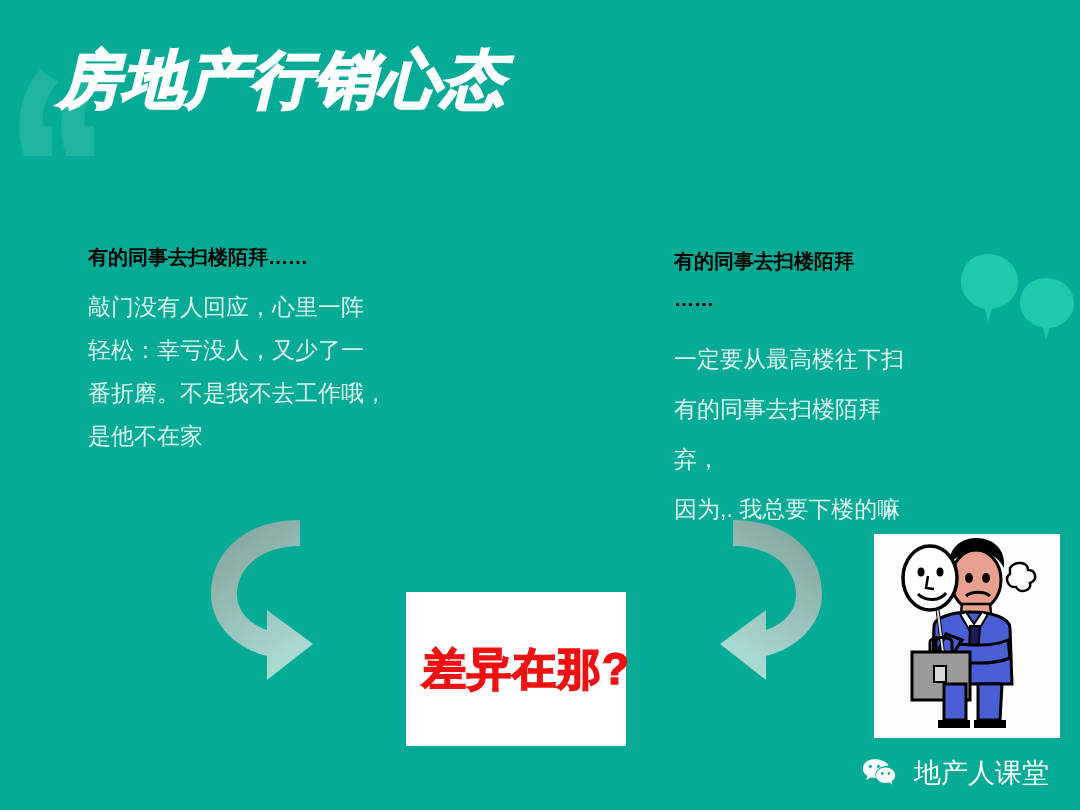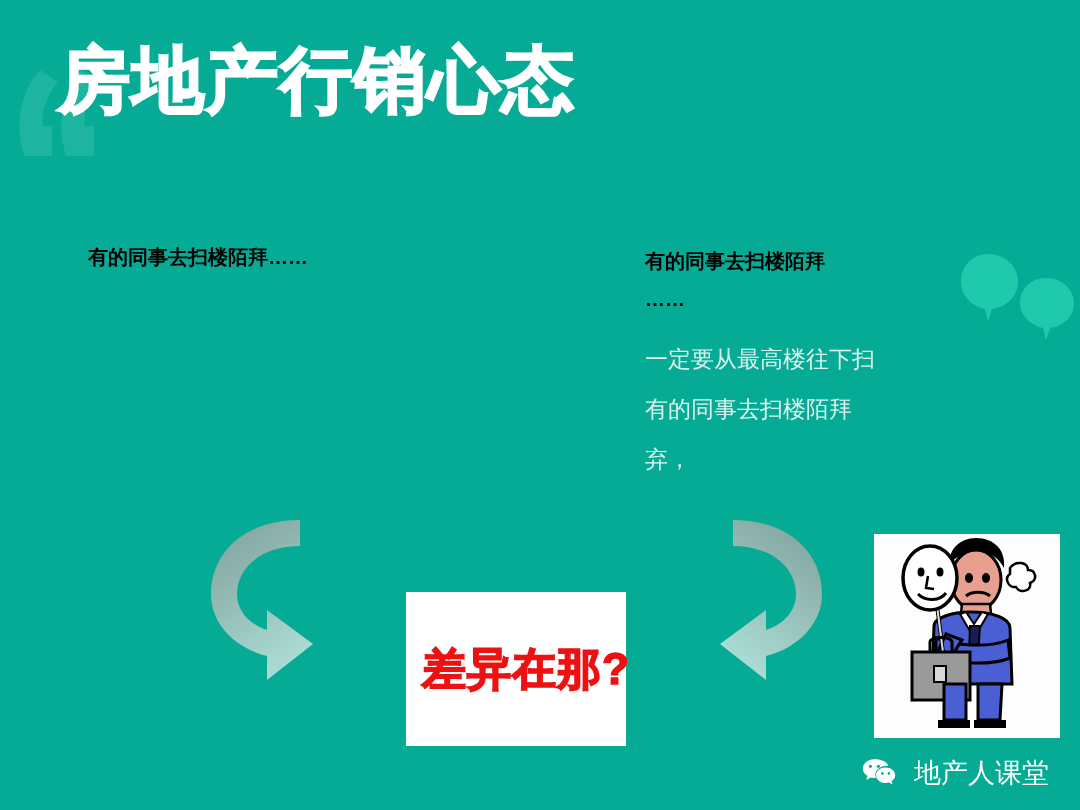--- a/index.html
+++ b/index.html
@@ -30,33 +30,34 @@
     position: absolute;
     left: 958px; top: 252px;
     width: 118px; height: 96px;
     pointer-events: none;
   }
 
   
   #page-title {
     position: absolute;
     left: 58px; top: 24px;
-    font-size: 72px;
+    font-size: 62px;
     line-height: 112px;
     font-weight: 700;
     color: #ffffff;
     letter-spacing: 2px;
     white-space: nowrap;
+    font-style: italic;
     -webkit-text-stroke: 2.2px #ffffff;
   }
 
   
   .column { position: absolute; }
   #column-left  { left: 88px;  top: 242px; width: 380px; }
-  #column-right { left: 645px; top: 242px; width: 300px; }
+  #column-right { left: 674px; top: 242px; width: 300px; }
 
   .col-heading {
     font-weight: 700;
     color: #000000;
     font-size: 20px;
   }
   #column-left  .col-heading { line-height: 30px; margin-bottom: 14px; }
   #column-right .col-heading { line-height: 38px; margin-bottom: 16px; }
 
   .col-body {
@@ -137,31 +138,38 @@
 
   <svg id="bubbles-deco" viewBox="0 0 118 96" aria-hidden="true">
     <path d="M30 2 C47 2 60 14 60 30 C60 44 49 55 34 57 L30 70 L27 57 C13 54 3 43 3 30 C3 14 14 2 30 2 Z" fill="#1fc9ac"></path>
     <path d="M88 26 C104 26 116 37 116 51 C116 64 106 74 92 76 L88 88 L85 76 C72 73 62 63 62 51 C62 37 73 26 88 26 Z" fill="#1fc9ac"></path>
   </svg>
 
   <div id="page-title">房地产行销心态</div>
 
   <div class="column" id="column-left">
     <div class="col-heading">有的同事去扫楼陌拜……</div>
+    <div class="col-body">
+      <p>敲门没有人回应，心里一阵</p>
+      <p>轻松：幸亏没人，又少了一</p>
+      <p>番折磨。不是我不去工作哦，</p>
+      <p>是他不在家</p>
+    </div>
   </div>
 
   <div class="column" id="column-right">
     <div class="col-heading">
       <div>有的同事去扫楼陌拜</div>
       <div>……</div>
     </div>
     <div class="col-body">
       <p>一定要从最高楼往下扫</p>
       <p>有的同事去扫楼陌拜</p>
       <p>弃，</p>
+      <p>因为,. 我总要下楼的嘛</p>
     </div>
   </div>
 
   <svg class="curved-arrow" id="arrow-left" viewBox="0 0 190 175" aria-hidden="true">
     <defs>
       <linearGradient id="agrad" x1="0" y1="0" x2="0.45" y2="1">
         <stop offset="0" stop-color="#7f9e99"></stop>
         <stop offset="1" stop-color="#a9dad2"></stop>
       </linearGradient>
     </defs>

